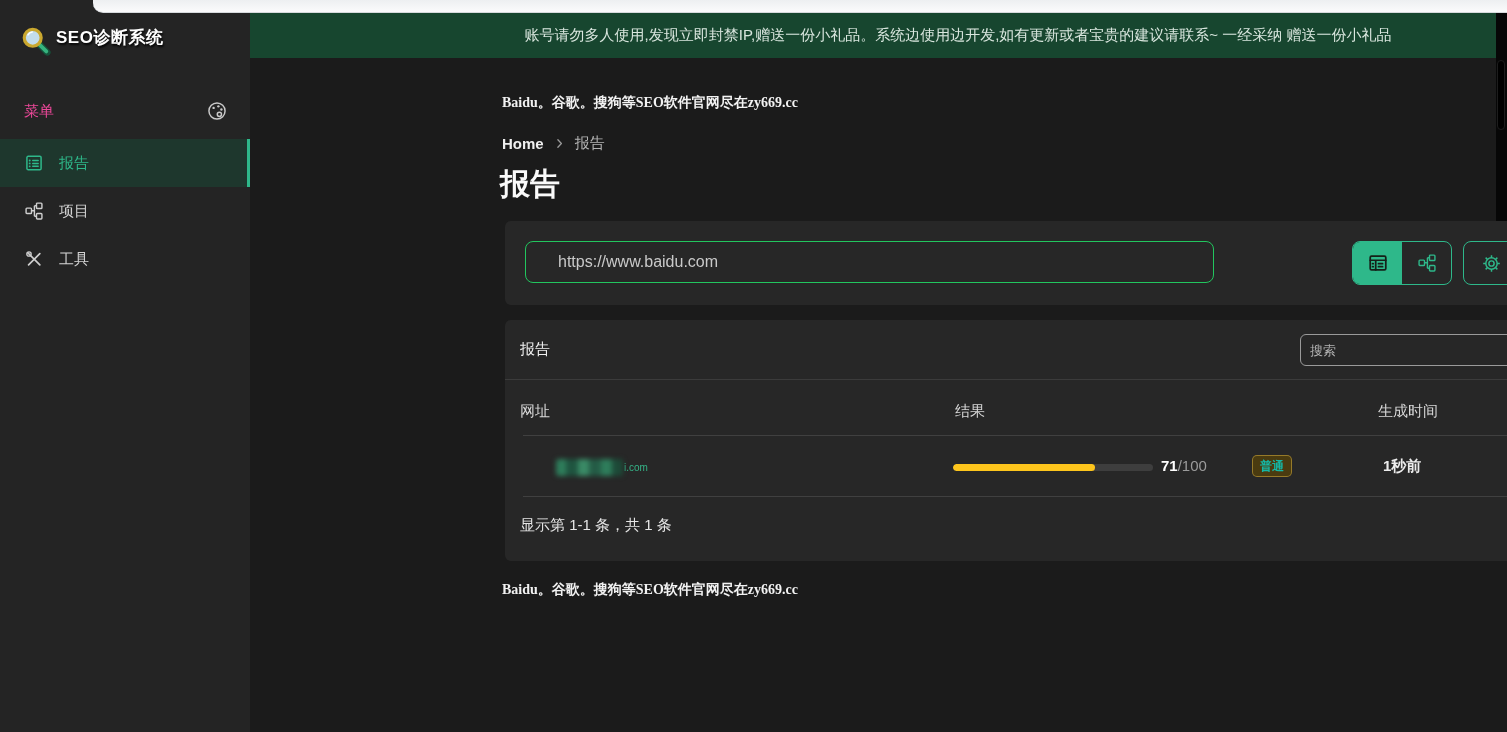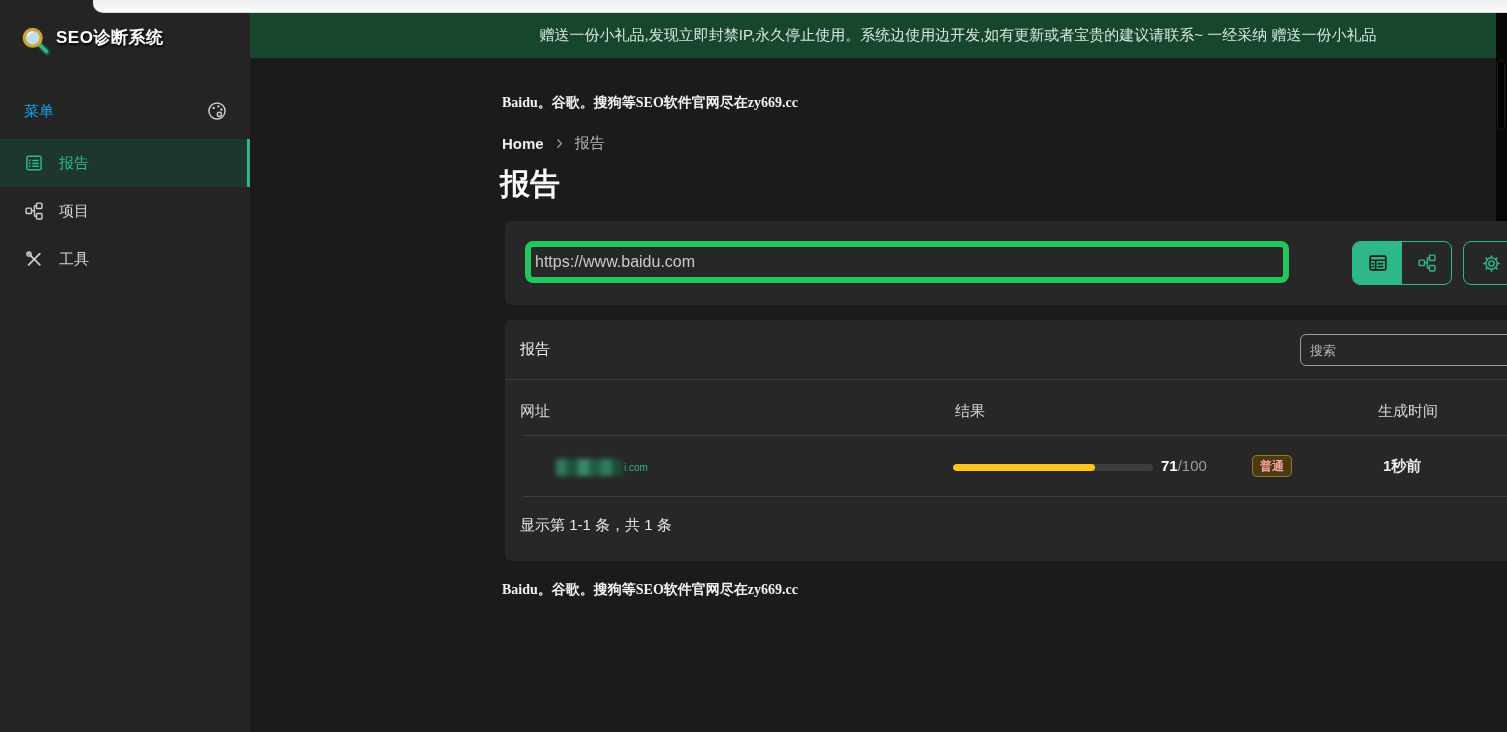--- a/index.html
+++ b/index.html
@@ -12,21 +12,21 @@
     background:linear-gradient(#edeff1,#fbfbfc); border-bottom:1px solid #d7dadd;
     border-bottom-left-radius:10px; z-index:6; }
 
   
   .sidebar { position:absolute; left:0; top:0; width:250px; height:732px; background:#242424; z-index:2; }
   .logo-row { position:absolute; left:20px; top:26px; display:flex; gap:4px; }
   .logo-text { color:#fff; font-size:17px; font-weight:700; letter-spacing:.5px;
     text-shadow:1px 2px 2px rgba(0,0,0,.85); }
   .menu-row { position:absolute; left:0; top:96px; width:250px; height:30px; display:flex;
     align-items:center; justify-content:space-between; padding:0 22px 0 24px; }
-  .menu-label { color:#0ea5e9; font-size:15px; }
+  .menu-label { color:#ec4899; font-size:15px; }
   .palette-btn { color:#c9c9c9; cursor:pointer; display:flex; }
   .nav { position:absolute; left:0; top:139px; width:250px; }
   .nav-item { height:48px; display:flex; align-items:center; gap:15px; padding-left:24px;
     color:#d2d2d2; font-size:15px; cursor:pointer; }
   .nav-item .nv-icon { display:flex; color:#cfcfcf; }
   .nav-item.active { background:#1e372d; color:#2eb88a; border-right:3px solid #2eb88a; }
   .nav-item.active .nv-icon { color:#2eb88a; }
 
   
   .banner { position:absolute; left:250px; top:13px; width:1246px; height:45px; background:#17462f;
@@ -39,22 +39,22 @@
   .promo-top { left:252px; top:36px; }
   .promo-bottom { left:252px; top:523px; }
   .breadcrumb { position:absolute; left:252px; top:76px; display:flex; align-items:center; gap:9px; }
   .bc-home { color:#efefef; font-size:15px; font-weight:600; cursor:pointer; }
   .bc-sep { display:flex; color:#9a9a9a; }
   .bc-current { color:#b3b3b3; font-size:15px; }
   .page-title { position:absolute; left:250px; top:106px; color:#fafafa; font-size:30px; font-weight:600; }
 
   .panel { position:absolute; left:255px; width:1012px; background:#272727; border-radius:6px; }
   .panel-search { top:163px; height:84px; }
-  .url-input { position:absolute; left:20px; top:20px; width:764px; height:42px; background:transparent;
-    border:6px solid #22c55e; border-radius:8px; color:#c9c9c9; font-size:16px; padding:0 4px;
+  .url-input { position:absolute; left:20px; top:20px; width:689px; height:42px; background:transparent;
+    border:1px solid #22c55e; border-radius:8px; color:#c9c9c9; font-size:16px; padding:0 32px;
     font-family:inherit; outline:none; }
   .toggle-group { position:absolute; left:847px; top:20px; width:100px; height:44px;
     border:1px solid #2eb88a; border-radius:8px; display:flex; overflow:hidden; }
   .toggle-seg { width:50px; height:100%; display:flex; align-items:center; justify-content:center;
     cursor:pointer; color:#2eb88a; background:transparent; border:none; }
   .toggle-seg.active { background:#2eb88a; color:#152019; }
   .gear-btn { position:absolute; left:958px; top:20px; width:56px; height:44px; background:transparent;
     border:1px solid #2eb88a; border-radius:8px; color:#2eb88a; display:flex; align-items:center;
     justify-content:center; cursor:pointer; }
 
@@ -72,21 +72,21 @@
 
   .url-link { position:absolute; left:51px; top:139px; display:flex; align-items:center; gap:1px;
     color:#35b387; font-size:10px; text-decoration:none; cursor:pointer; }
   .url-blur { width:67px; height:17px; border-radius:3px; filter:blur(2.5px);
     background:linear-gradient(90deg,#2e7d5b 0 10px,#1f5540 10px 22px,#3a8a66 22px 33px,#245c46 33px 45px,#2e7d5b 45px 56px,#1d4a38 56px 67px); }
   .progress-track { position:absolute; left:448px; top:144px; width:200px; height:7px; background:#3e3e3e;
     border-radius:4px; overflow:hidden; }
   .progress-fill { height:100%; background:#fdc51c; border-radius:4px; }
   .score { position:absolute; left:656px; top:137px; font-size:15px; color:#9b9b9b; }
   .score b { color:#fff; font-weight:700; }
-  .badge { position:absolute; left:747px; top:135px; background:#4a3b10; color:#fca5a5;
+  .badge { position:absolute; left:747px; top:135px; background:#4a3b10; color:#14b8a6;
     border:1px solid rgba(243,199,74,.45); font-size:12px; font-weight:700; padding:2px 7px;
     border-radius:5px; line-height:16px; }
   .gen-time { position:absolute; left:878px; top:137px; color:#ececec; font-size:15px; font-weight:600; }
   .rp-footer { position:absolute; left:15px; top:196px; color:#e5e5e5; font-size:15px; }
 
   
   .scrollbar { position:absolute; left:1496px; top:13px; width:11px; height:208px; background:#070707; z-index:3; }
   .scroll-thumb { position:absolute; left:1px; top:47px; width:8px; height:70px; background:#000;
     border:1px solid #1d1d1d; border-radius:5px; }
 
@@ -154,21 +154,21 @@
           </svg>
         </span>
         <span>工具</span>
       </div>
     </nav>
   </aside>
 
   <div class="top-strip"></div>
 
   <div class="banner">
-    <span>赠送一份小礼品,发现立即封禁IP,永久停止使用。系统边使用边开发,如有更新或者宝贵的建议请联系~ 一经采纳 赠送一份小礼品</span>
+    <span>账号请勿多人使用,发现立即封禁IP,赠送一份小礼品。系统边使用边开发,如有更新或者宝贵的建议请联系~ 一经采纳 赠送一份小礼品</span>
   </div>
 
   <main class="main">
     <div class="promo promo-top">Baidu。谷歌。搜狗等SEO软件官网尽在zy669.cc</div>
 
     <nav class="breadcrumb">
       <span class="bc-home">Home</span>
       <span class="bc-sep">
         <svg viewBox="0 0 24 24" width="13" height="13" fill="none" stroke="currentColor" stroke-width="2.4" stroke-linecap="round" stroke-linejoin="round">
           <polyline points="9,5 15.5,12 9,19"></polyline>

